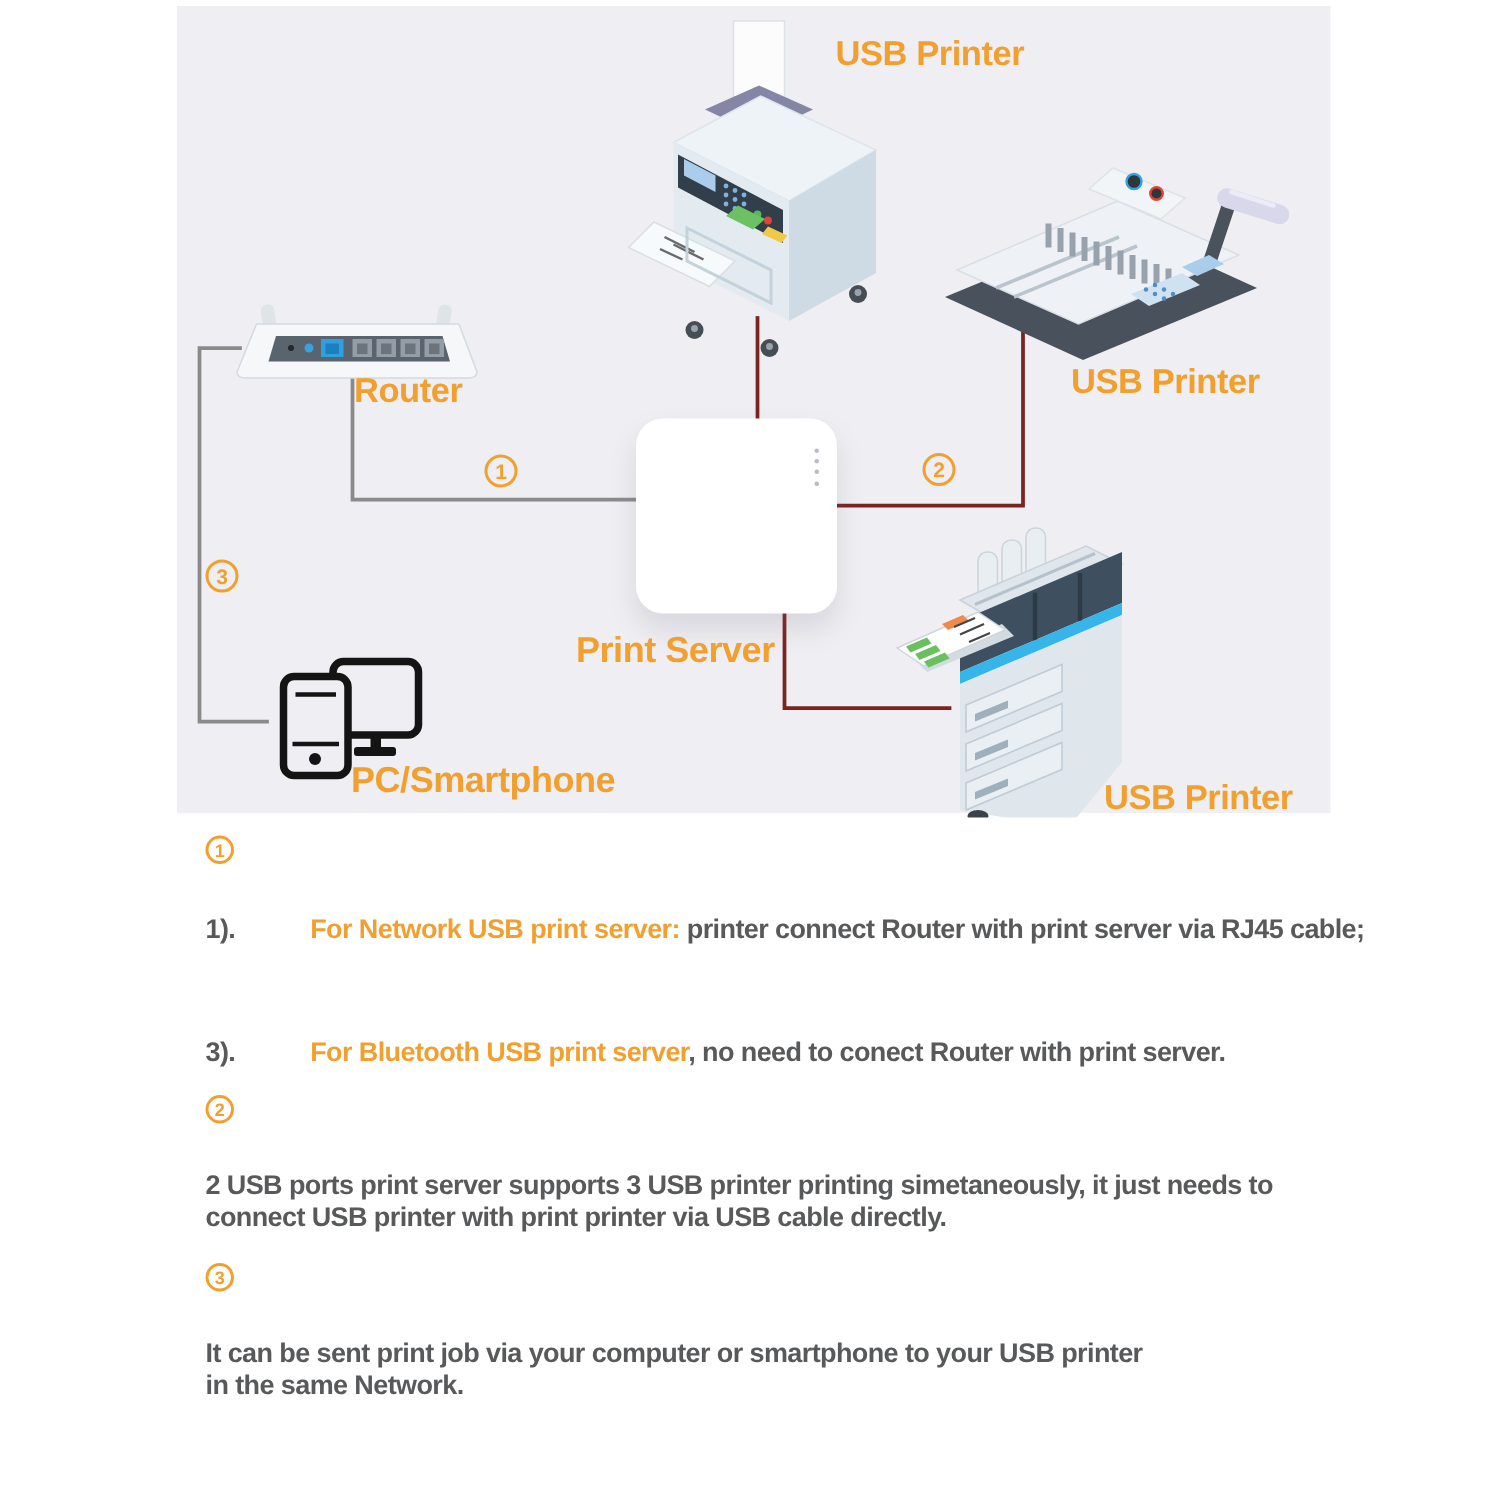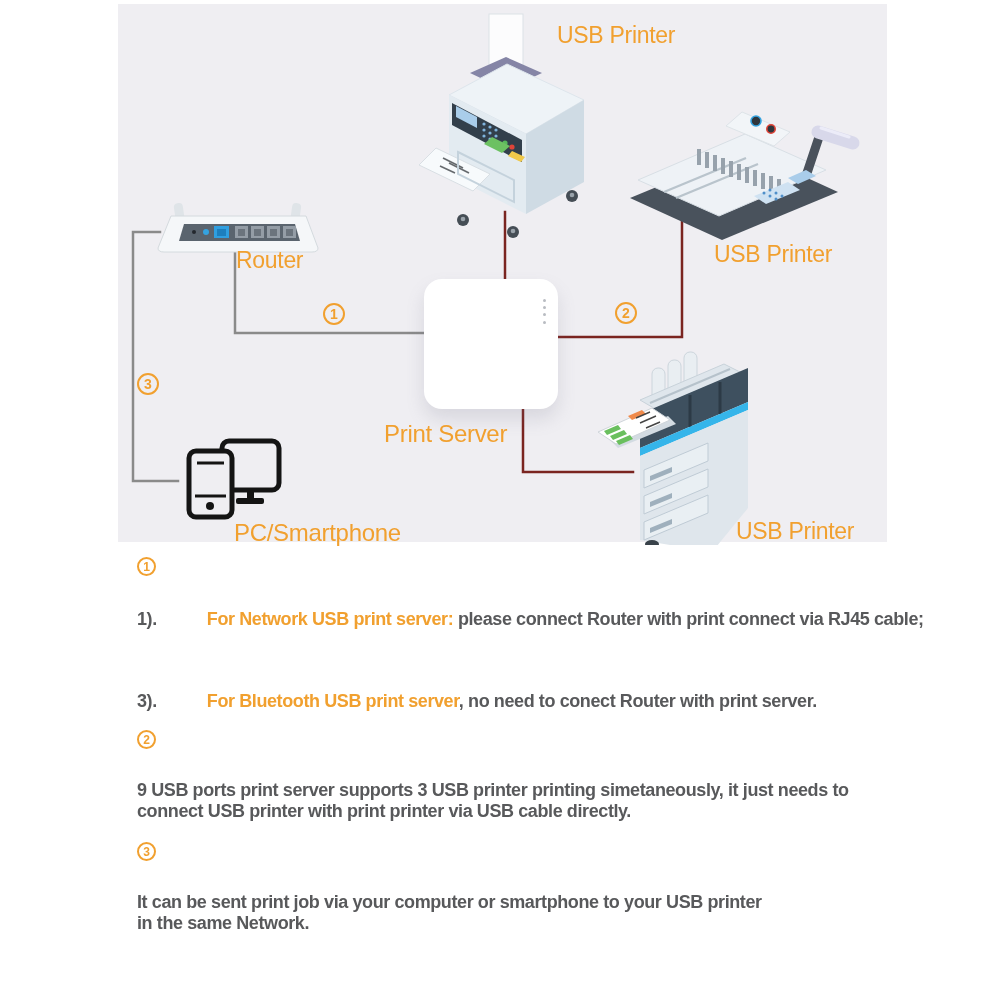--- a/index.html
+++ b/index.html
@@ -1,21 +1,21 @@
 <!DOCTYPE html>
 <html><head>
 <meta charset="utf-8">
 <style>
   html,body{margin:0;padding:0;background:#ffffff;}
   #canvas{position:relative;width:1000px;height:1000px;background:#ffffff;overflow:hidden;
           font-family:"Liberation Sans","DejaVu Sans",sans-serif;}
   #panel{position:absolute;left:118px;top:4px;width:769px;height:538px;background:#EFEEF2;z-index:0;}
   #diagram-svg{position:absolute;left:0;top:0;width:1000px;height:545px;z-index:1;}
   .title{position:absolute;left:156px;top:60px;font-size:38px;font-weight:bold;color:#F2A132;z-index:3;}
-  .device-label{position:absolute;font-size:23px;font-weight:normal;color:#F1A02F;letter-spacing:-0.3px;z-index:3;white-space:nowrap;}
+  .device-label{position:absolute;font-size:23px;font-weight:bold;color:#F1A02F;letter-spacing:-0.3px;z-index:3;white-space:nowrap;}
   .device-label.big{font-size:24px;}
   .badge{position:absolute;box-sizing:border-box;border:2px solid #F1A02F;border-radius:50%;
          color:#F1A02F;font-weight:bold;display:flex;align-items:center;justify-content:center;z-index:3;background:transparent;}
   .badge.diagram-badge{width:22px;height:22px;font-size:14px;}
   .badge.note-badge{width:19px;height:19px;font-size:12px;}
   #print-server{position:absolute;left:424px;top:279px;width:134px;height:130px;background:#ffffff;
                 border-radius:18px;box-shadow:0 10px 18px rgba(110,110,135,0.18);z-index:2;}
   .ps-dot{position:absolute;width:3px;height:3px;border-radius:50%;background:#b9bcc2;}
   .note-line{position:absolute;font-size:18px;font-weight:bold;color:#58595B;letter-spacing:-0.4px;white-space:nowrap;z-index:3;}
   .note-line .hl{color:#F1A02F;margin-left:44px;}
@@ -183,38 +183,38 @@
     <div class="ps-dot" style="left:119px;top:27px;"></div>
     <div class="ps-dot" style="left:119px;top:34px;"></div>
     <div class="ps-dot" style="left:119px;top:42px;"></div>
   </div>
 
   <div class="device-label" style="left:557px;top:22px;">USB Printer</div>
   <div class="device-label" style="left:714px;top:241px;">USB Printer</div>
   <div class="device-label" style="left:736px;top:518px;">USB Printer</div>
   <div class="device-label" style="left:236px;top:247px;">Router</div>
   <div class="device-label big" style="left:384px;top:420px;">Print Server</div>
-  <div class="device-label big" style="left:234px;top:519px;">PC/Smartphone</div>
+  <div class="device-label big" style="left:234px;top:507px;">PC/Smartphone</div>
 
   <div class="badge diagram-badge" style="left:323px;top:303px;">1</div>
   <div class="badge diagram-badge" style="left:615px;top:302px;">2</div>
   <div class="badge diagram-badge" style="left:137px;top:373px;">3</div>
 
   <div class="badge note-badge" style="left:137px;top:557px;">1</div>
 
   <div class="note-line" style="left:137px;top:609px;">
-    <span class="prefix">1).</span><span class="hl">For Network USB print server:</span><span> please connect Router with print connect via RJ45 cable;</span>
+    <span class="prefix">1).</span><span class="hl">For Network USB print server:</span><span> printer connect Router with print server via RJ45 cable;</span>
   </div>
   <div class="note-line" style="left:137px;top:691px;">
     <span class="prefix">3).</span><span class="hl">For Bluetooth USB print server</span><span>, no need to conect Router with print server.</span>
   </div>
 
   <div class="badge note-badge" style="left:137px;top:730px;">2</div>
   <div class="para" style="left:137px;top:780px;">
-    <div>9 USB ports print server supports 3 USB printer printing simetaneously, it just needs to</div>
+    <div>2 USB ports print server supports 3 USB printer printing simetaneously, it just needs to</div>
     <div>connect USB printer with print printer via USB cable directly.</div>
   </div>
 
   <div class="badge note-badge" style="left:137px;top:842px;">3</div>
   <div class="para" style="left:137px;top:892px;">
     <div>It can be sent print job via your computer or smartphone to your USB printer</div>
     <div>in the same Network.</div>
   </div>
 
 </div>

